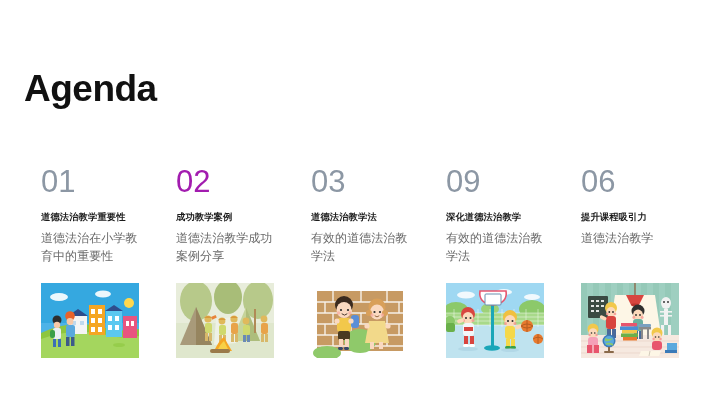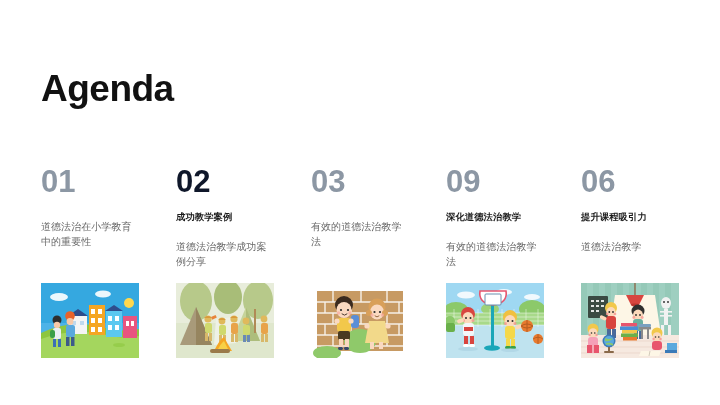--- a/index.html
+++ b/index.html
@@ -17,21 +17,21 @@
   }
   .slide {
     position: absolute;
     left: 0; top: 0;
     width: 720px;
     height: 405px;
     background: #ffffff;
   }
   .page-title {
     position: absolute;
-    left: 41px;
+    left: 24px;
     top: 70px;
     font-size: 37px;
     font-weight: bold;
     color: #111111;
     letter-spacing: -0.5px;
     line-height: 1;
   }
   .agenda-grid {
     position: absolute;
     left: 41px;
@@ -40,40 +40,40 @@
     display: flex;
     gap: 0px;
   }
   .agenda-item {
     width: 135px;
     flex: 0 0 135px;
     position: relative;
   }
   .item-number {
     font-size: 31px;
-    font-weight: bold;
+    font-weight: normal;
     color: #8c97a4;
     line-height: 1.05;
     letter-spacing: 0px;
     height: 38px;
   }
   .item-number.accent {
-    color: #0f172a;
+    color: #a21caf;
   }
   .item-title {
     margin-top: 8px;
     font-size: 9.3px;
     font-weight: bold;
     color: #1b1b1b;
     line-height: 1.25;
     letter-spacing: 0.1px;
   }
   .item-desc {
-    margin-top: 15px;
-    font-size: 10px;
+    margin-top: 5px;
+    font-size: 12px;
     color: #6a6a6a;
     line-height: 1.5;
     width: 98px;
     letter-spacing: 0.05px;
   }
   .item-thumb {
     position: absolute;
     top: 117px;
     left: 0;
     width: 98px;
@@ -86,20 +86,21 @@
 <body>
 
 <div class="slide">
 
   <div class="page-title">Agenda</div>
 
   <div class="agenda-grid">
 
     <div class="agenda-item">
       <div class="item-number">01</div>
+      <div class="item-title">道德法治教学重要性</div>
       <div class="item-desc">道德法治在小学教育中的重要性</div>
       <div class="item-thumb">
         <svg viewBox="0 0 98 75" xmlns="http://www.w3.org/2000/svg">
           <rect width="98" height="75" fill="#4db3e8"></rect>
           <rect width="98" height="40" fill="#35a8e0"></rect>
           <ellipse cx="18" cy="14" rx="9" ry="4" fill="#ffffff" opacity="0.9"></ellipse>
           <ellipse cx="62" cy="11" rx="8" ry="3.5" fill="#ffffff" opacity="0.9"></ellipse>
           <circle cx="88" cy="20" r="5" fill="#ffd84d"></circle>
           <path d="M0 50 Q30 36 60 44 Q82 50 98 46 L98 75 L0 75 Z" fill="#8dc63f"></path>
           <path d="M0 56 Q34 44 66 52 Q84 57 98 53 L98 75 L0 75 Z" fill="#a4d65e"></path>
@@ -196,20 +197,21 @@
           <rect x="78" y="26" width="2" height="24" fill="#b08a56"></rect>
           <path d="M38 68 q6 -12 10 -14 q3 6 8 14 z" fill="#f5a623"></path>
           <path d="M41 68 q4 -8 7 -10 q2 4 5 10 z" fill="#f7d046"></path>
           <rect x="34" y="66" width="20" height="4" rx="2" fill="#9a7a4a"></rect>
         </svg>
       </div>
     </div>
 
     <div class="agenda-item">
       <div class="item-number">03</div>
+      <div class="item-title">道德法治教学法</div>
       <div class="item-desc">有效的道德法治教学法</div>
       <div class="item-thumb">
         <svg viewBox="0 0 98 75" xmlns="http://www.w3.org/2000/svg">
           <rect width="98" height="75" fill="#ffffff"></rect>
           <rect x="6" y="8" width="86" height="60" fill="#c79a63"></rect>
           <g stroke="#ffffff" stroke-width="1.4" opacity="0.85">
             <line x1="6" y1="19" x2="92" y2="19"></line>
             <line x1="6" y1="30" x2="92" y2="30"></line>
             <line x1="6" y1="41" x2="92" y2="41"></line>
             <line x1="6" y1="52" x2="92" y2="52"></line>

